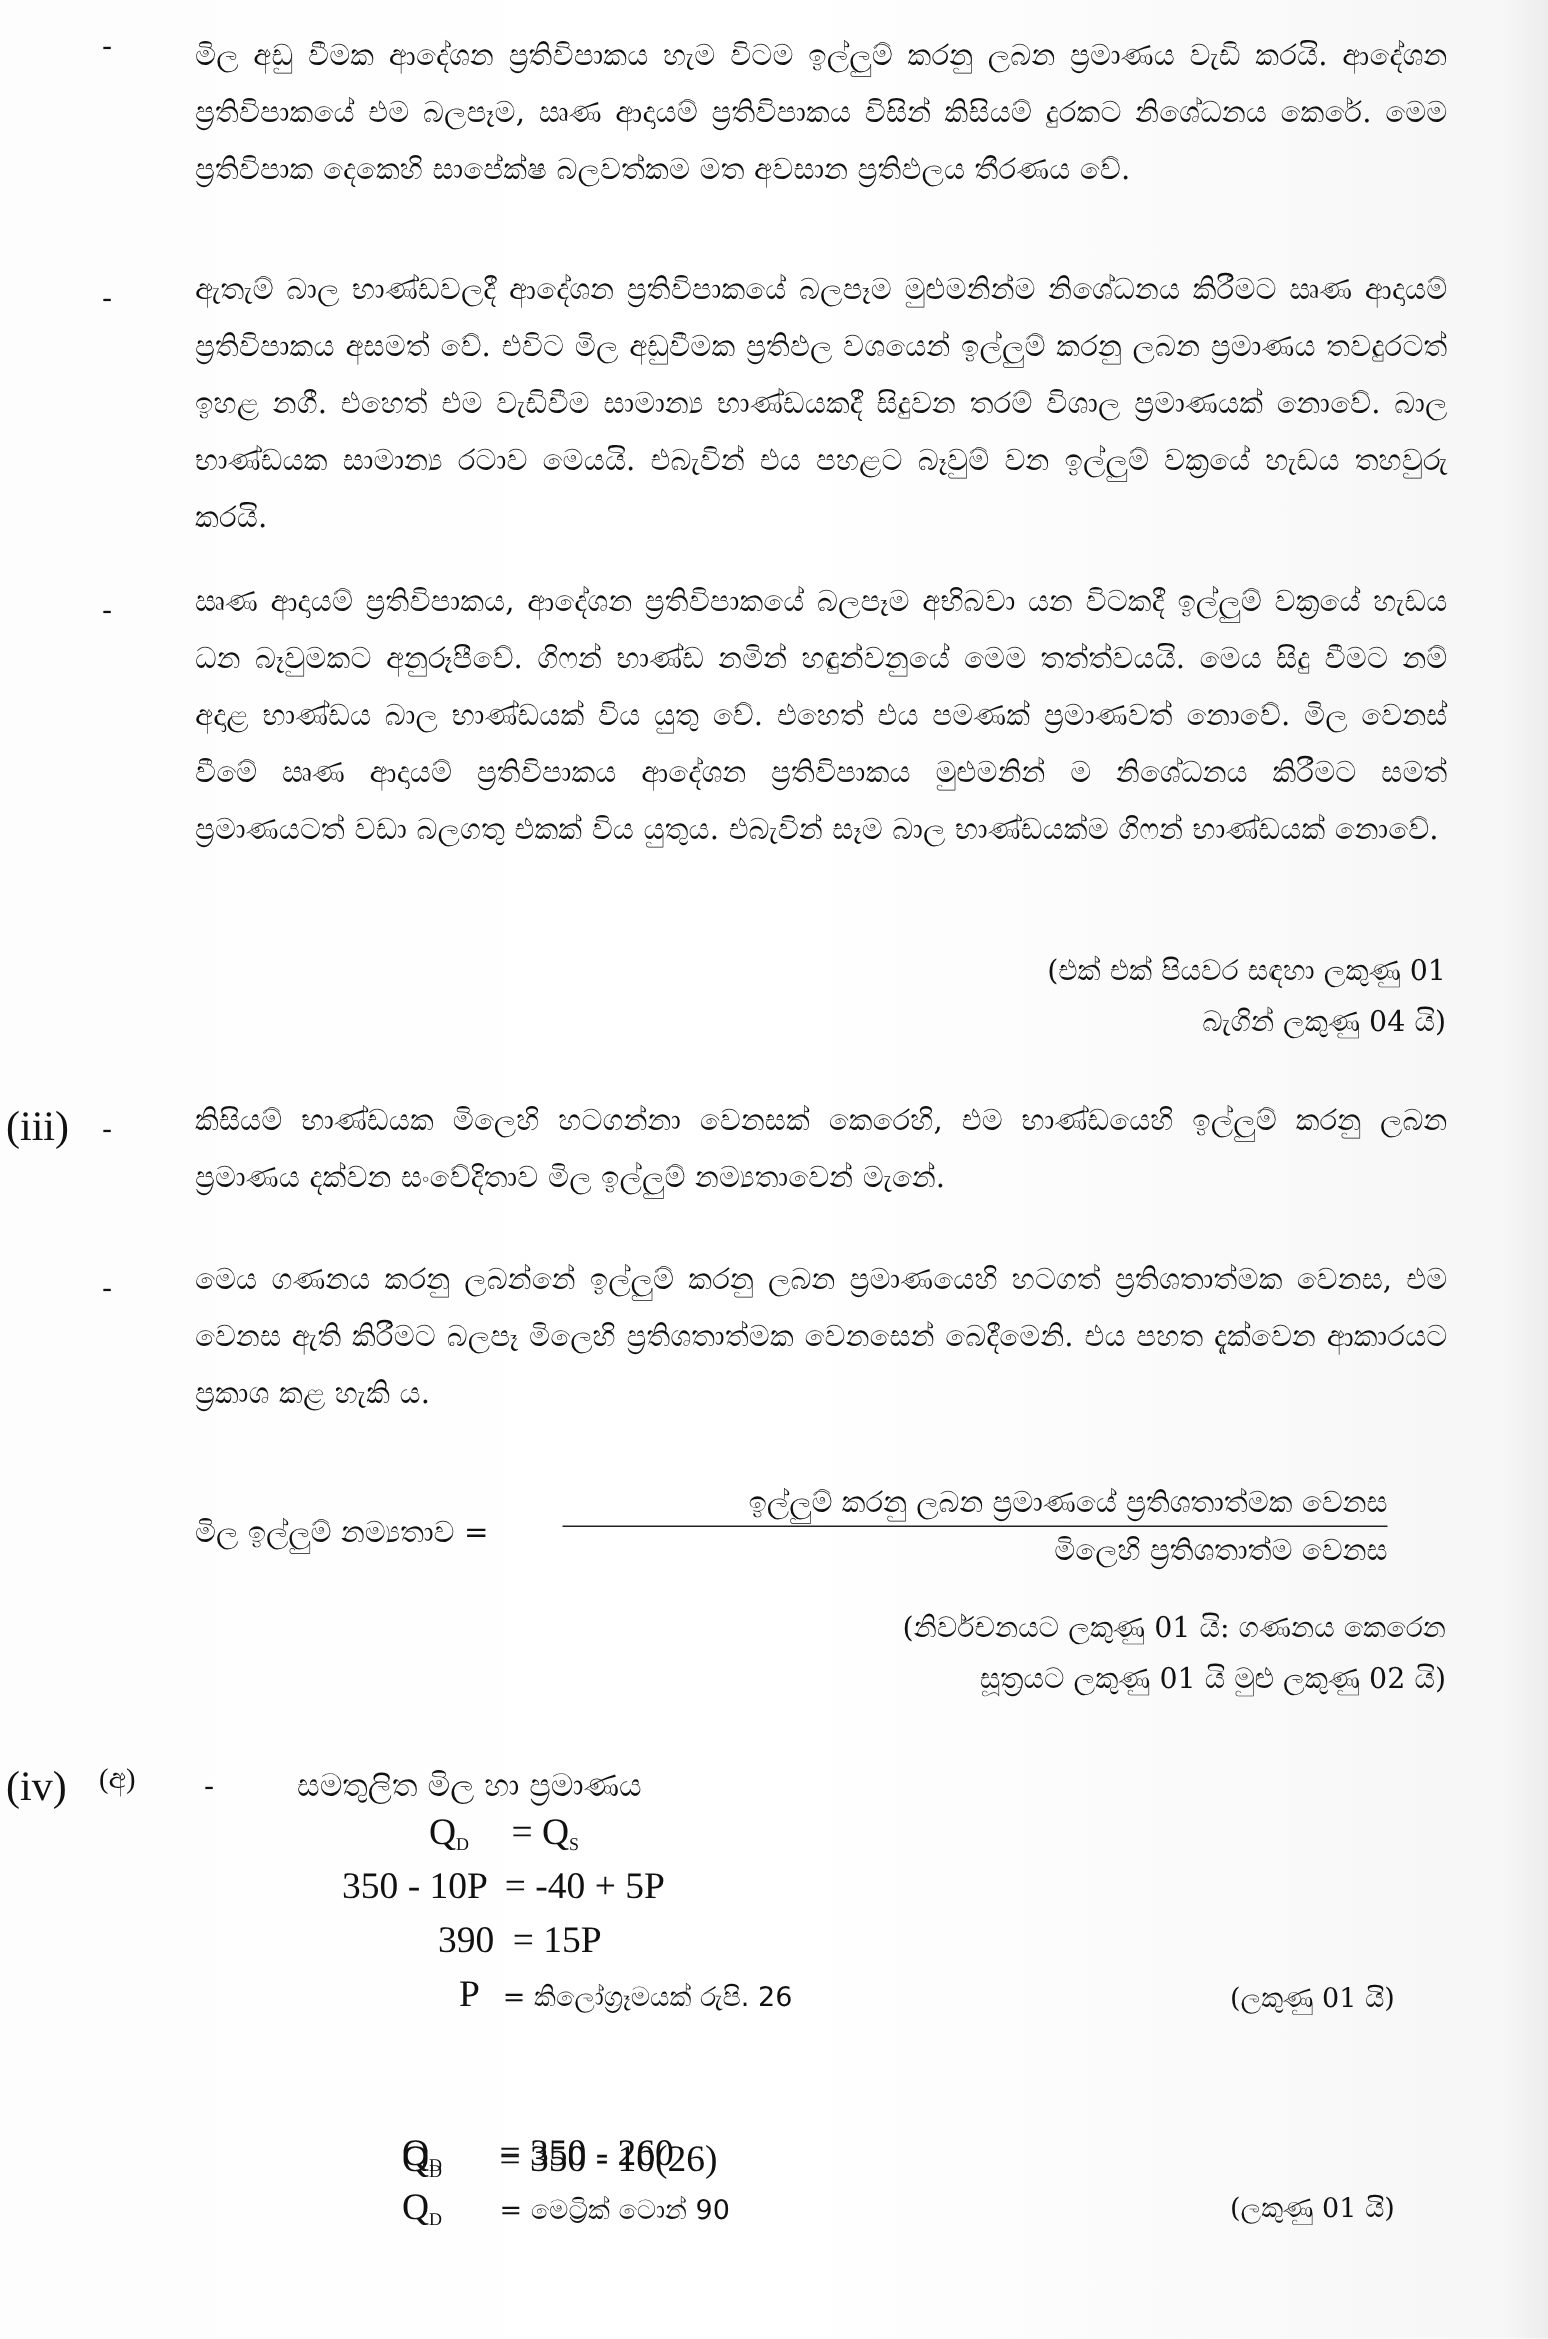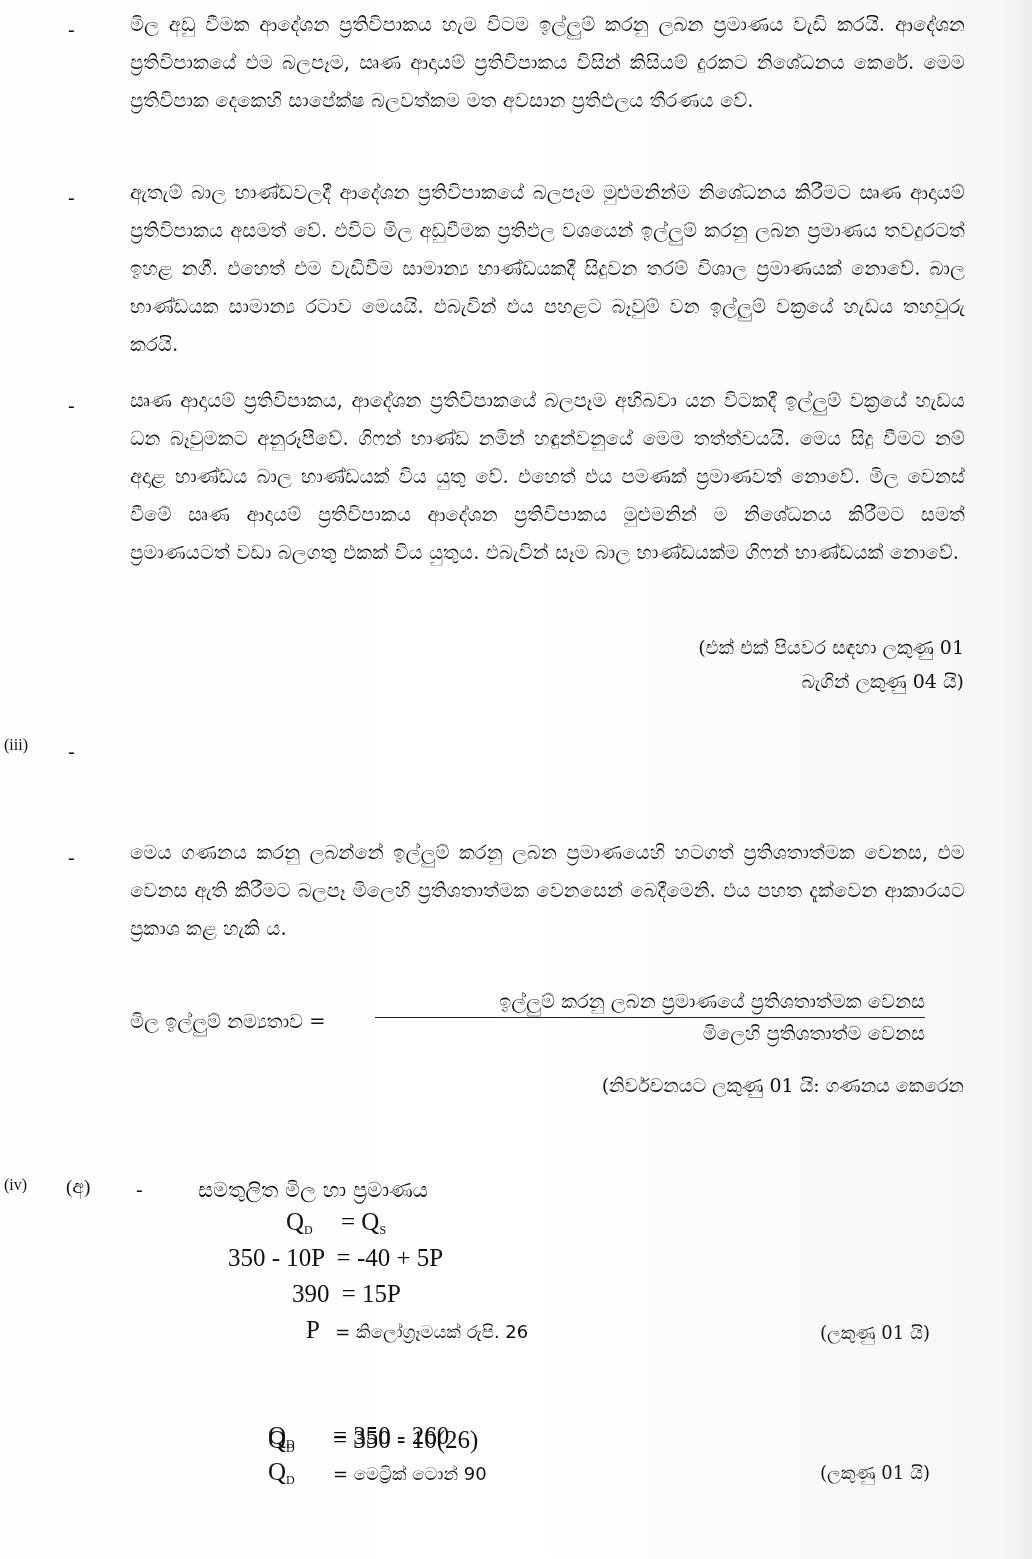--- a/index.html
+++ b/index.html
@@ -30,21 +30,21 @@
       position: absolute;
       left: 130px;
       width: 835px;
       font-size: 19.5px;
       line-height: 38px;
       text-align: justify;
       letter-spacing: 0.1px;
     }
     .roman {
       position: absolute;
-      font-size: 16px;
+      font-size: 28px;
       font-family: "Liberation Serif", "DejaVu Serif", serif;
     }
     .marks {
       position: absolute;
       right: 68px;
       text-align: right;
       font-size: 19px;
       line-height: 34px;
     }
     .watermark {
@@ -110,49 +110,51 @@
       background: linear-gradient(90deg, rgba(0,0,0,0) 0%, rgba(0,0,0,0.04) 100%);
     }
   </style>
 </head>
 <body>
 
 <div class="page">
 
 
   <span class="bullet" style="left:68px; top:20px;">-</span>
-  <p class="para" style="top:0px; margin:0; padding-top:6px;">මිල අඩු වීමක ආදේශන ප්‍රතිවිපාකය හැම විටම ඉල්ලුම් කරනු ලබන ප්‍රමාණය වැඩි කරයි. ආදේශන ප්‍රතිවිපාකයේ එම බලපෑම, ඍණ ආදායම් ප්‍රතිවිපාකය විසින් කිසියම් දුරකට නිශේධනය කෙරේ. මෙම ප්‍රතිවිපාක දෙකෙහි සාපේක්ෂ බලවත්කම මත අවසාන ප්‍රතිඵලය තීරණය වේ.</p>
+  <p class="para" style="top:0px; margin:0; padding-top:18px;">මිල අඩු වීමක ආදේශන ප්‍රතිවිපාකය හැම විටම ඉල්ලුම් කරනු ලබන ප්‍රමාණය වැඩි කරයි. ආදේශන ප්‍රතිවිපාකයේ එම බලපෑම, ඍණ ආදායම් ප්‍රතිවිපාකය විසින් කිසියම් දුරකට නිශේධනය කෙරේ. මෙම ප්‍රතිවිපාක දෙකෙහි සාපේක්ෂ බලවත්කම මත අවසාන ප්‍රතිඵලය තීරණය වේ.</p>
 
   <span class="bullet" style="left:68px; top:188px;">-</span>
   <p class="para" style="top:168px; margin:0; padding-top:6px;">ඇතැම් බාල භාණ්ඩවලදී ආදේශන ප්‍රතිවිපාකයේ බලපෑම මුළුමනින්ම නිශේධනය කිරීමට ඍණ ආදායම් ප්‍රතිවිපාකය අසමත් වේ. එවිට මිල අඩුවීමක ප්‍රතිඵල වශයෙන් ඉල්ලුම් කරනු ලබන ප්‍රමාණය තවදුරටත් ඉහළ නගී. එහෙත් එම වැඩිවීම සාමාන්‍ය භාණ්ඩයකදී සිදුවන තරම් විශාල ප්‍රමාණයක් නොවේ. බාල භාණ්ඩයක සාමාන්‍ය රටාව මෙයයි. එබැවින් එය පහළට බෑවුම් වන ඉල්ලුම් වක්‍රයේ හැඩය තහවුරු කරයි.</p>
 
   <span class="bullet" style="left:68px; top:396px;">-</span>
   <p class="para" style="top:376px; margin:0; padding-top:6px;">ඍණ ආදායම් ප්‍රතිවිපාකය, ආදේශන ප්‍රතිවිපාකයේ බලපෑම අභිබවා යන විටකදී ඉල්ලුම් වක්‍රයේ හැඩය ධන බෑවුමකට අනුරූපීවේ. ගිෆන් භාණ්ඩ නමින් හඳුන්වනුයේ මෙම තත්ත්වයයි. මෙය සිදු වීමට නම් අදාළ භාණ්ඩය බාල භාණ්ඩයක් විය යුතු වේ. එහෙත් එය පමණක් ප්‍රමාණවත් නොවේ. මිල වෙනස් වීමේ ඍණ ආදායම් ප්‍රතිවිපාකය ආදේශන ප්‍රතිවිපාකය මුළුමනින් ම නිශේධනය කිරීමට සමත් ප්‍රමාණයටත් වඩා බලගතු එකක් විය යුතුය. එබැවින් සෑම බාල භාණ්ඩයක්ම ගිෆන් භාණ්ඩයක් නොවේ.</p>
 
   <div class="marks" style="top:630px;">
     <div>(එක් එක් පියවර සඳහා ලකුණු 01</div>
     <div>බැගින් ලකුණු 04 යි)</div>
   </div>
 
   <span class="roman" style="left:4px; top:736px;">(iii)</span>
   <span class="bullet" style="left:68px; top:742px;">-</span>
+  <p class="para" style="top:722px; margin:0; padding-top:6px;">කිසියම් භාණ්ඩයක මිලෙහි හටගන්නා වෙනසක් කෙරෙහි, එම භාණ්ඩයෙහි ඉල්ලුම් කරනු ලබන ප්‍රමාණය දක්වන සංවේදිතාව මිල ඉල්ලුම් නම්‍යතාවෙන් මැනේ.</p>
 
   <span class="bullet" style="left:68px; top:848px;">-</span>
   <p class="para" style="top:828px; margin:0; padding-top:6px;">මෙය ගණනය කරනු ලබන්නේ ඉල්ලුම් කරනු ලබන ප්‍රමාණයෙහි හටගත් ප්‍රතිශතාත්මක වෙනස, එම වෙනස ඇති කිරීමට බලපෑ මිලෙහි ප්‍රතිශතාත්මක වෙනසෙන් බෙදීමෙනි. එය පහත දැක්වෙන ආකාරයට ප්‍රකාශ කළ හැකි ය.</p>
 
   <div class="formula">
     <span class="lhs">මිල ඉල්ලුම් නම්‍යතාව =</span>
     <div class="frac">
       <span class="num">ඉල්ලුම් කරනු ලබන ප්‍රමාණයේ ප්‍රතිශතාත්මක වෙනස</span>
       <span class="den">මිලෙහි ප්‍රතිශතාත්ම වෙනස</span>
     </div>
   </div>
 
   <div class="marks" style="top:1068px;">
     <div>(නිර්වචනයට ලකුණු 01 යි: ගණනය කෙරෙන</div>
+    <div>සූත්‍රයට ලකුණු 01 යි මුළු ලකුණු 02 යි)</div>
   </div>
 
   <span class="roman" style="left:4px; top:1176px;">(iv)</span>
   <span class="roman" style="left:66px; top:1176px; font-size:19px;">(අ)</span>
   <span class="bullet" style="left:136px; top:1180px;">-</span>
   <span style="position:absolute; left:198px; top:1178px; font-size:21px;">සමතුලිත මිල හා ප්‍රමාණය</span>
 
   <div class="math" style="left:286px; top:1208px;">
     <span>Q</span><sub>D</sub>
     <span style="margin-left:22px;">= Q</span><sub>S</sub>

